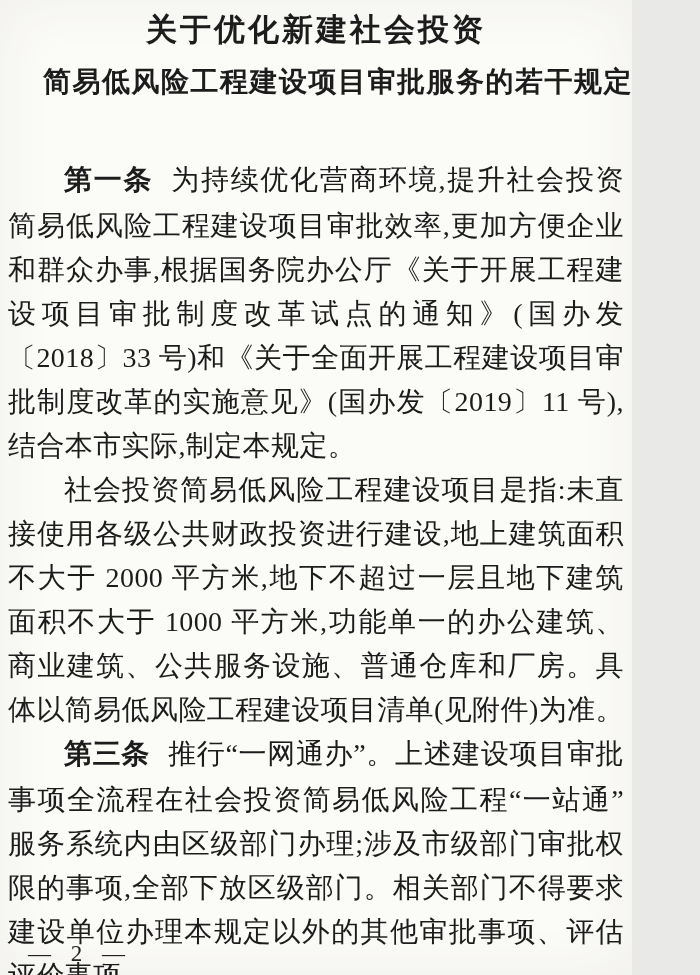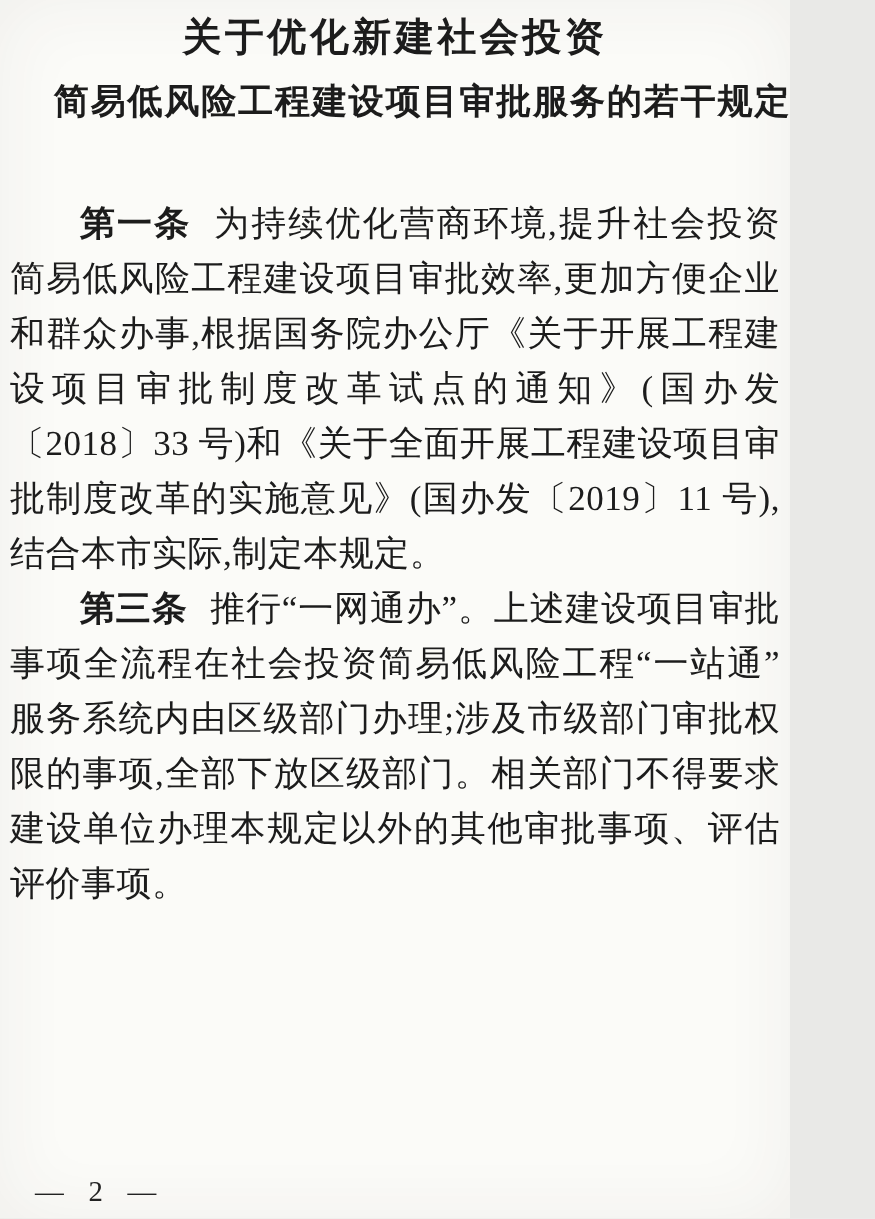--- a/index.html
+++ b/index.html
@@ -44,21 +44,21 @@
   .para {
     margin: 0;
     font-size: 28px;
     line-height: 44px;
     letter-spacing: 0.4px;
     text-align: justify;
     text-justify: inter-ideograph;
     text-indent: 2em;
   }
   .article-label {
-    font-family: Liberation Serif, serif;
+    font-family: Liberation Mono, monospace;
     font-weight: bold;
     margin-right: 0.65em;
   }
   .article-label:empty {
     display: none;
     margin: 0;
   }
   .footer {
     position: absolute;
     left: 28px;
@@ -76,20 +76,21 @@
   <h1 class="title">
     <span class="title-line1">关于优化新建社会投资</span>
     <span class="title-line2">简易低风险工程建设项目审批服务的若干规定</span>
   </h1>
 
   <div class="doc-body">
 
     <p class="para"><span class="article-label">第一条</span><span>为持续优化营商环境,提升社会投资简易低风险工程建设项目审批效率,更加方便企业和群众办事,根据国务院办公厅《关于开展工程建设项目审批制度改革试点的通知》(国办发〔2018〕33 号)和《关于全面开展工程建设项目审批制度改革的实施意见》(国办发〔2019〕11 号),结合本市实际,制定本规定。</span></p>
 
 
+    <p class="para"><span>社会投资简易低风险工程建设项目是指:未直接使用各级公共财政投资进行建设,地上建筑面积不大于 2000 平方米,地下不超过一层且地下建筑面积不大于 1000 平方米,功能单一的办公建筑、商业建筑、公共服务设施、普通仓库和厂房。具体以简易低风险工程建设项目清单(见附件)为准。</span></p>
 
     <p class="para"><span class="article-label">第三条</span><span>推行“一网通办”。上述建设项目审批事项全流程在社会投资简易低风险工程“一站通”服务系统内由区级部门办理;涉及市级部门审批权限的事项,全部下放区级部门。相关部门不得要求建设单位办理本规定以外的其他审批事项、评估评价事项。</span></p>
 
   </div>
 
   <div class="footer">— 2 —</div>
 
 </div>
 
 </body></html>

